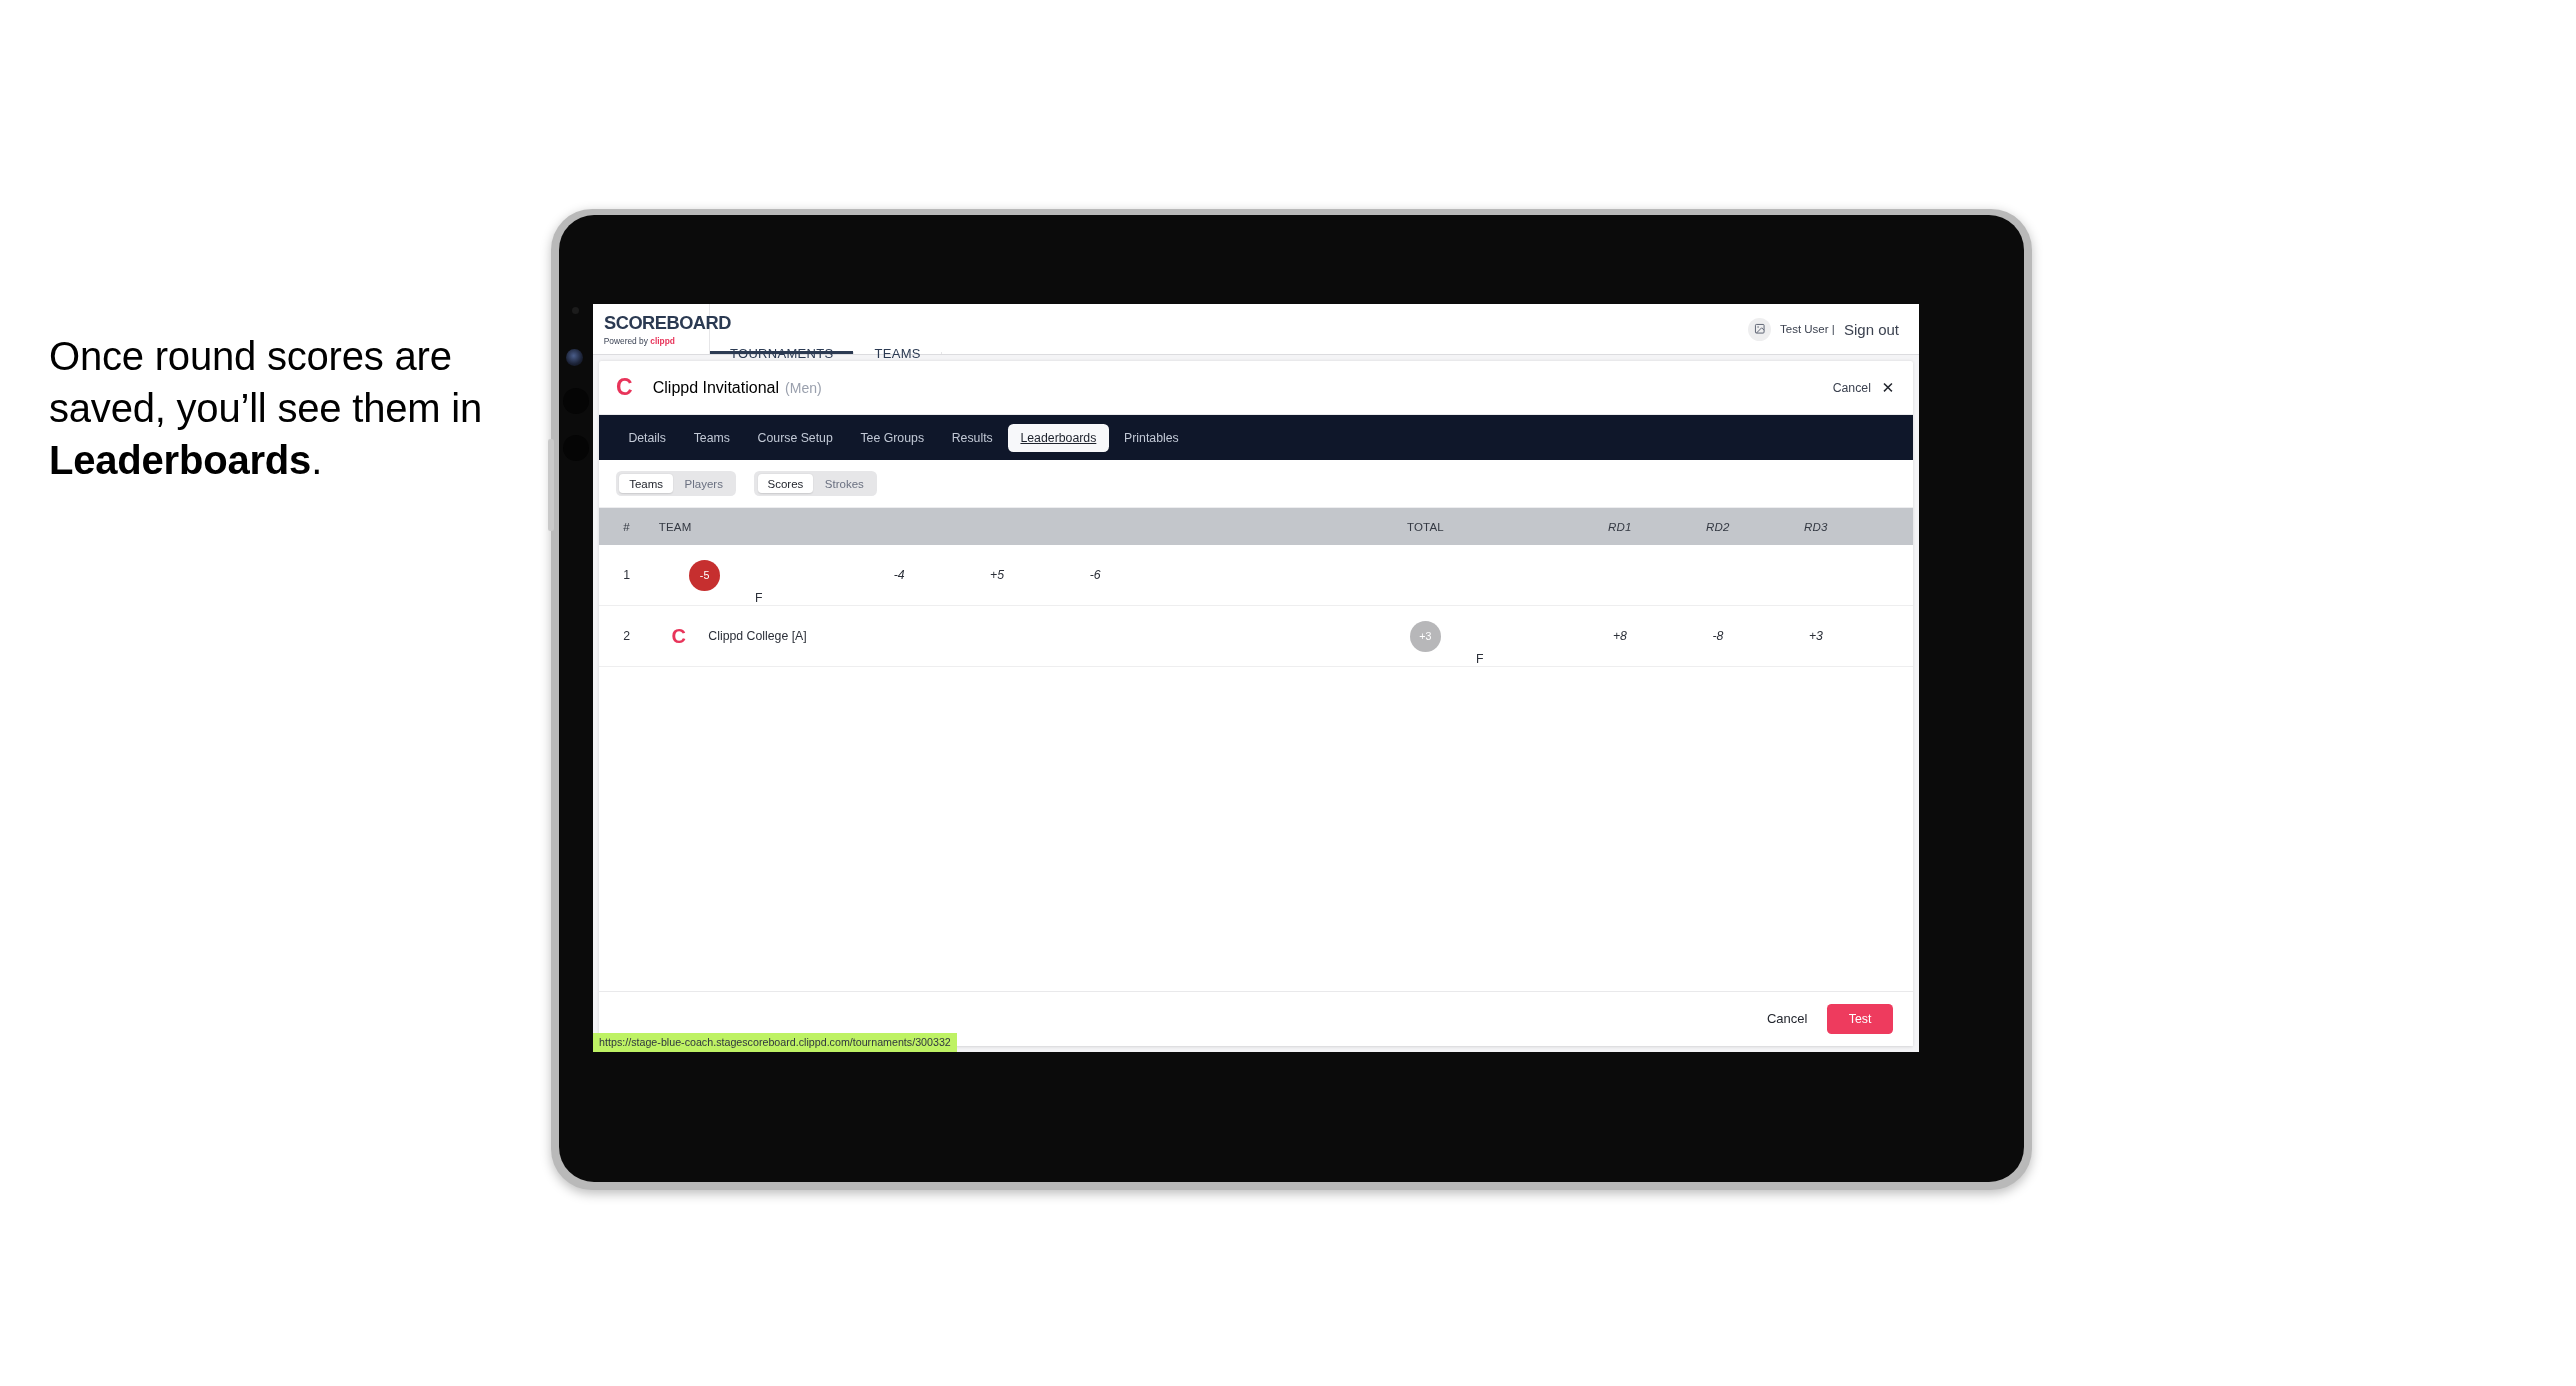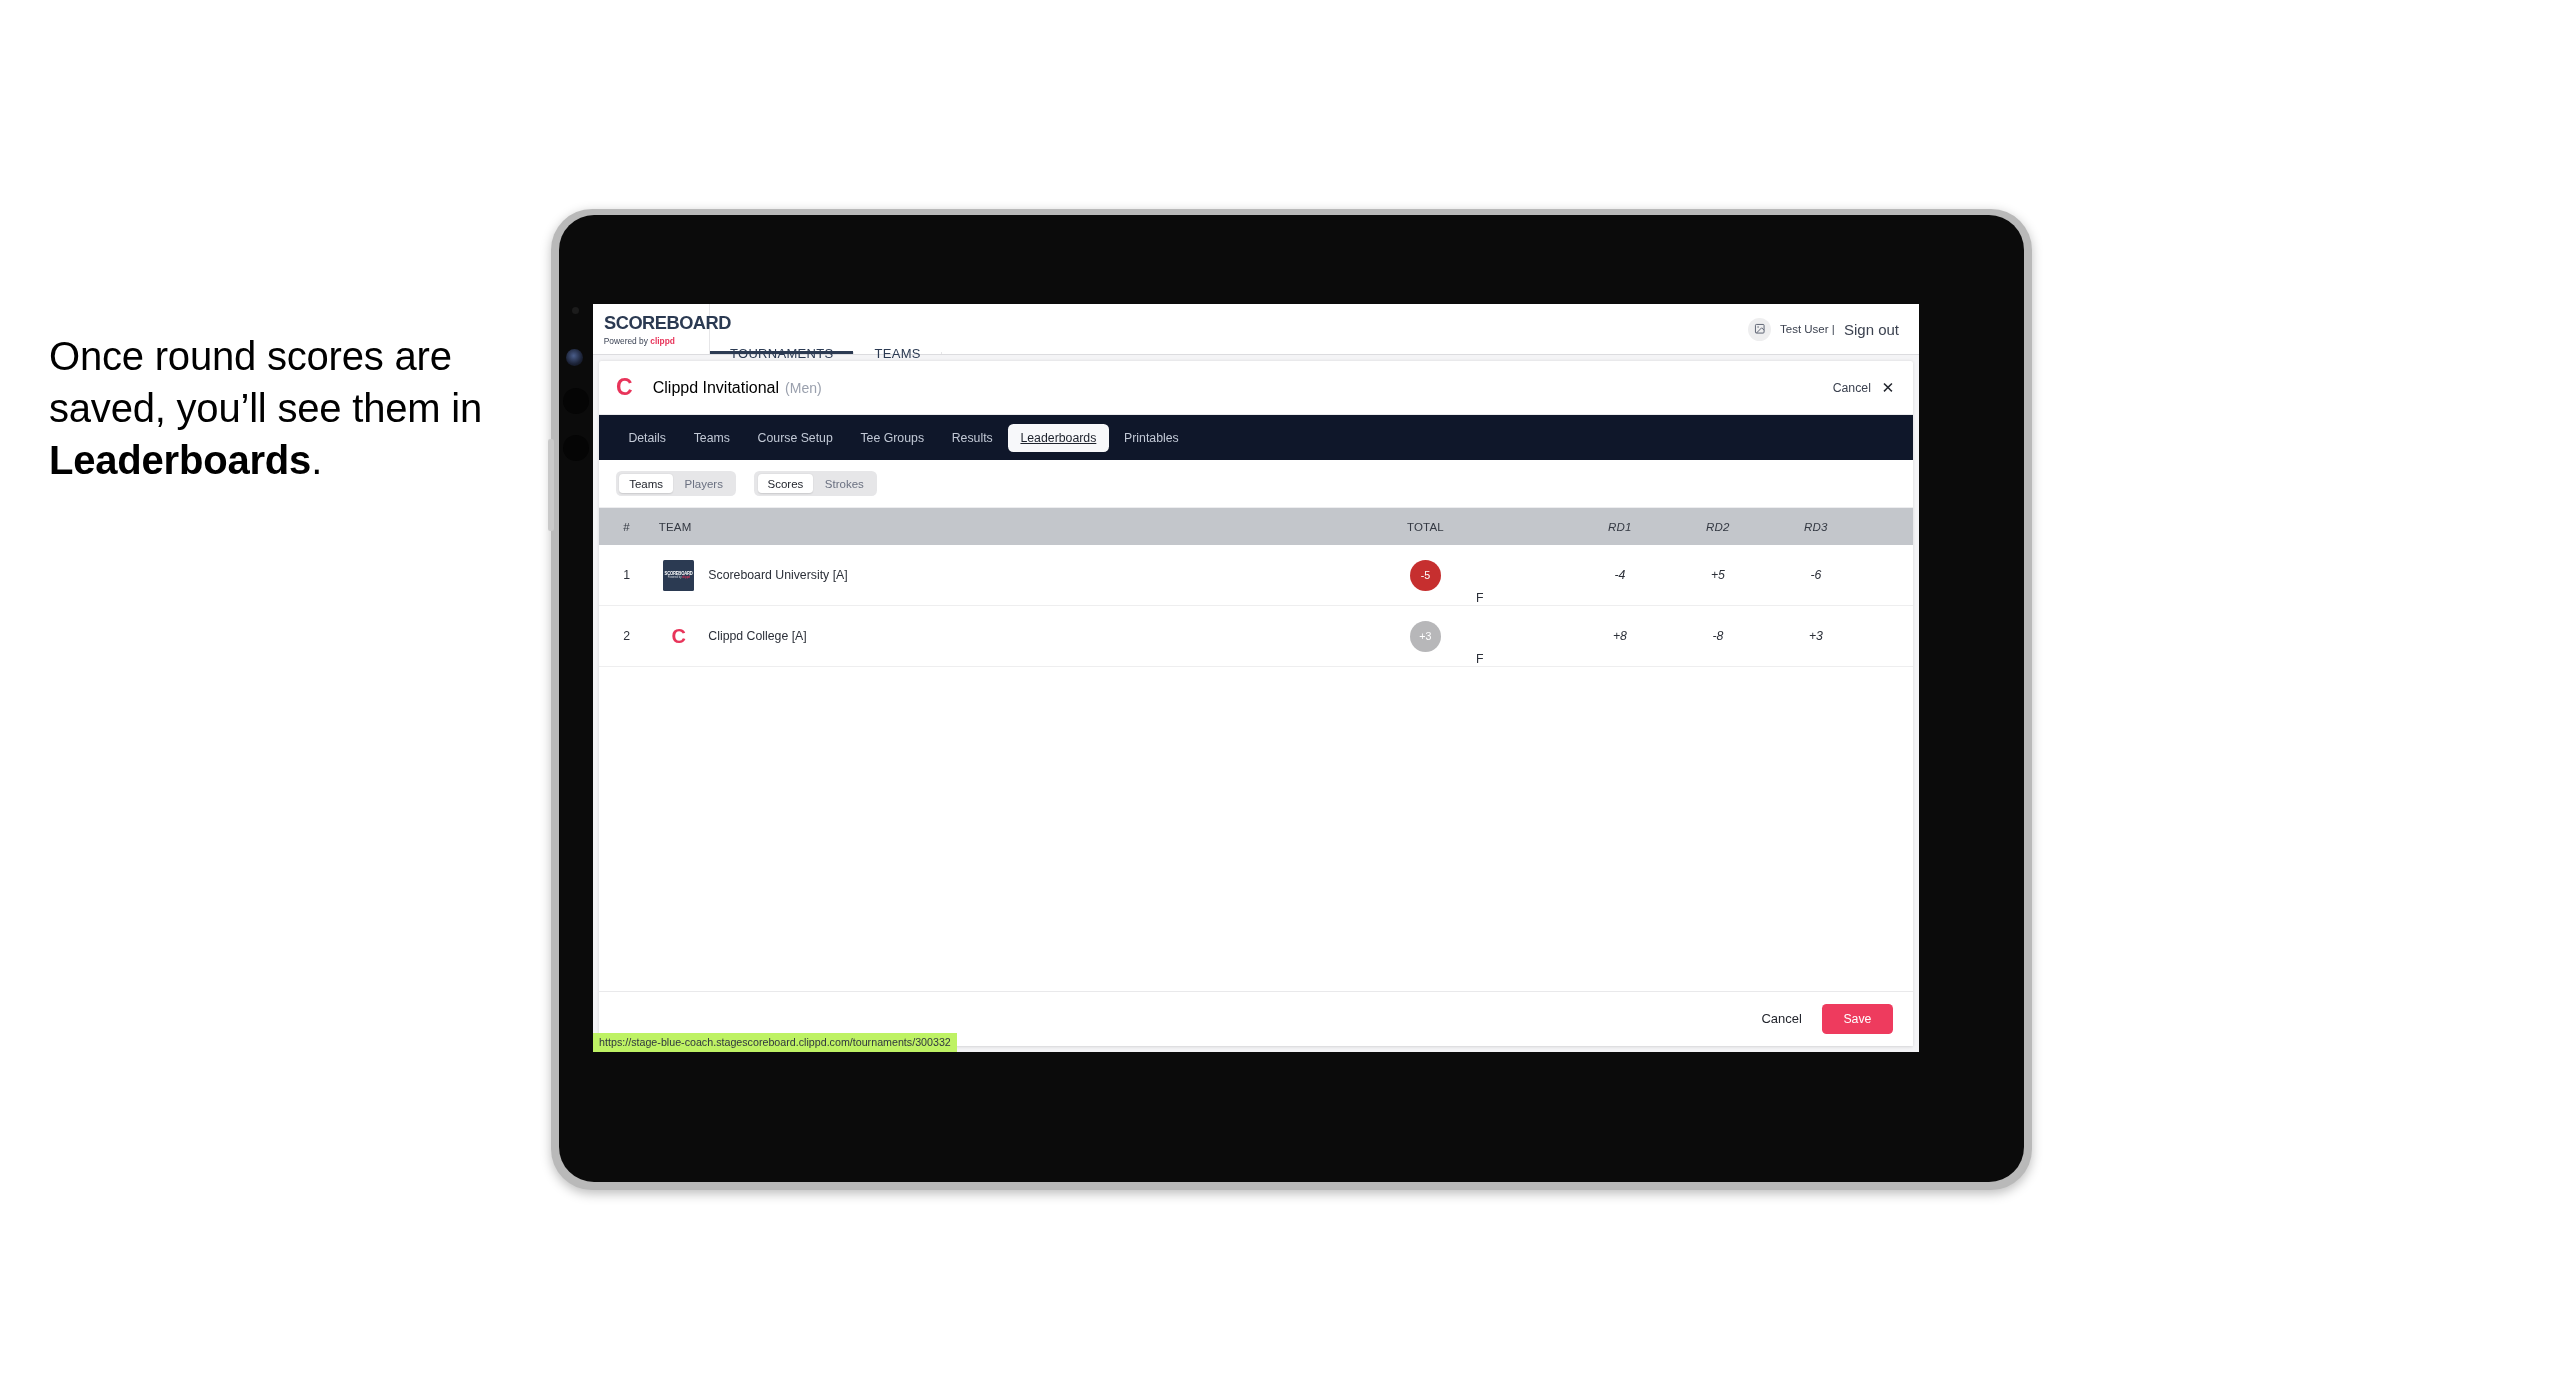--- a/index.html
+++ b/index.html
@@ -203,29 +203,20 @@
       <div class="c-rd">RD1</div>
       <div class="c-rd">RD2</div>
       <div class="c-rd">RD3</div>
       <div class="c-pad"></div>
     </div>
 
     <div id="tbody">
 
       <div class="trow">
         <div class="c-rank">1</div>
-        <div class="c-team">
-          <div class="teamcell">
-            <div class="logo-sq">
-              <div class="l1">SCOREBOARD</div>
-              <div class="l2"><span>Powered by </span><b>clippd</b></div>
-            </div>
-            <span>Scoreboard University [A]</span>
-          </div>
-        </div>
         <div class="c-total">
           <span class="badge red">-5</span>
         </div>
         <div class="c-thru">F</div>
         <div class="c-rd">-4</div>
         <div class="c-rd">+5</div>
         <div class="c-rd">-6</div>
         <div class="c-pad"></div>
       </div>
 
@@ -244,20 +235,20 @@
         <div class="c-rd">+8</div>
         <div class="c-rd">-8</div>
         <div class="c-rd">+3</div>
         <div class="c-pad"></div>
       </div>
 
     </div>
 
     <div id="panelfoot">
       <div class="btn-cancel">Cancel</div>
-      <button class="btn-save">Save</button>
+      <button class="btn-save">Test</button>
     </div>
 
   </div>
 
   <div id="statusurl">https://stage-blue-coach.stagescoreboard.clippd.com/tournaments/300332</div>
 </div>
 
 
 </body></html>

